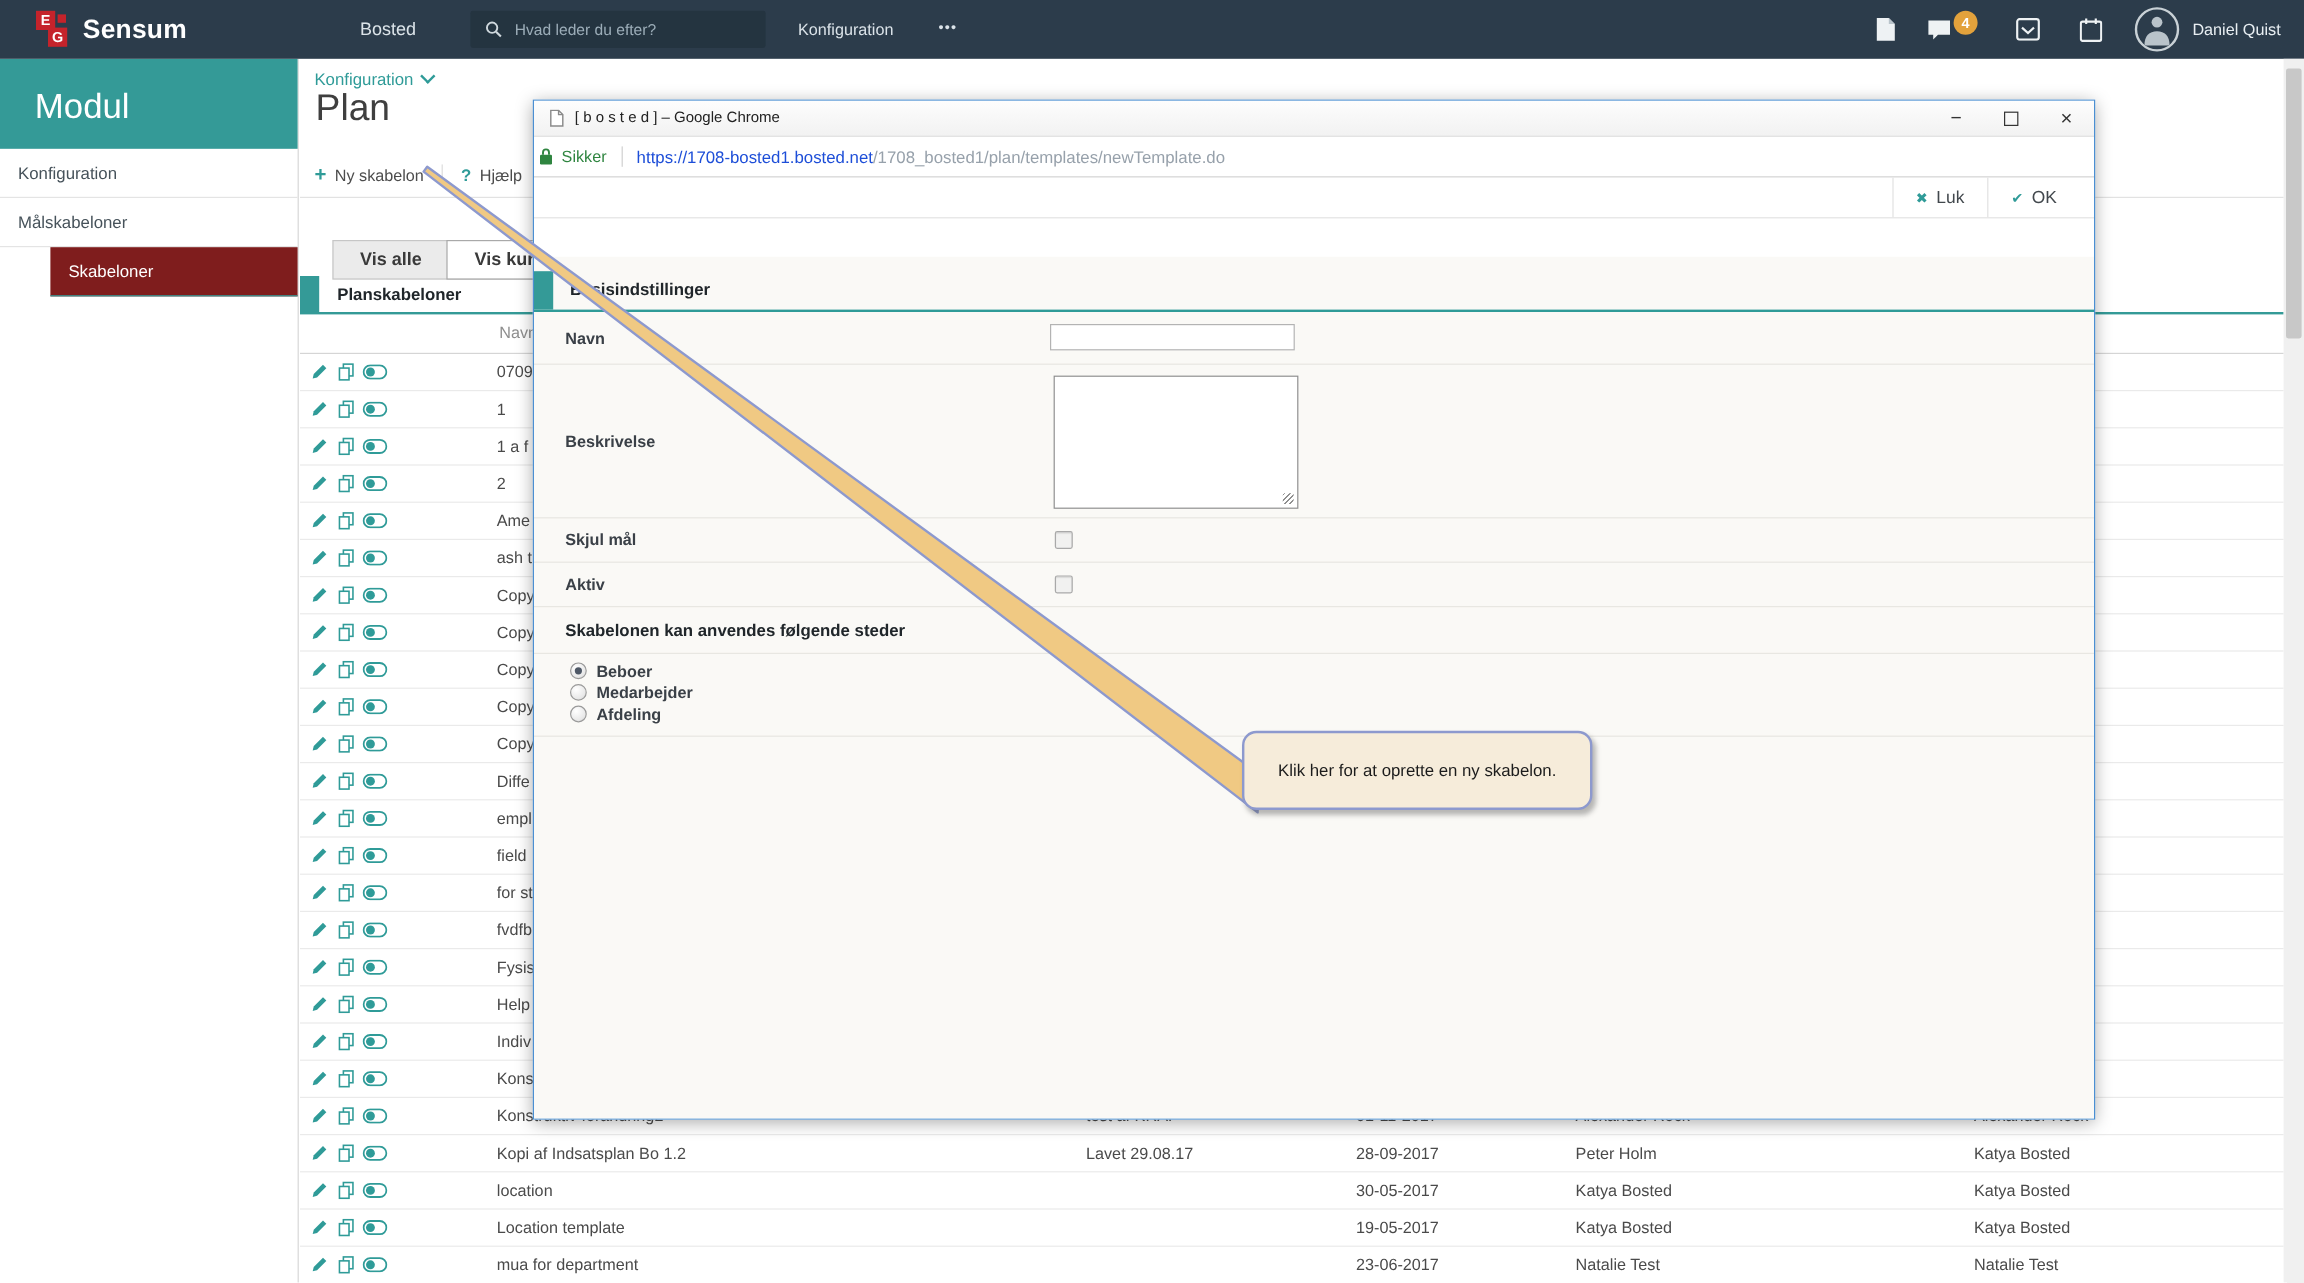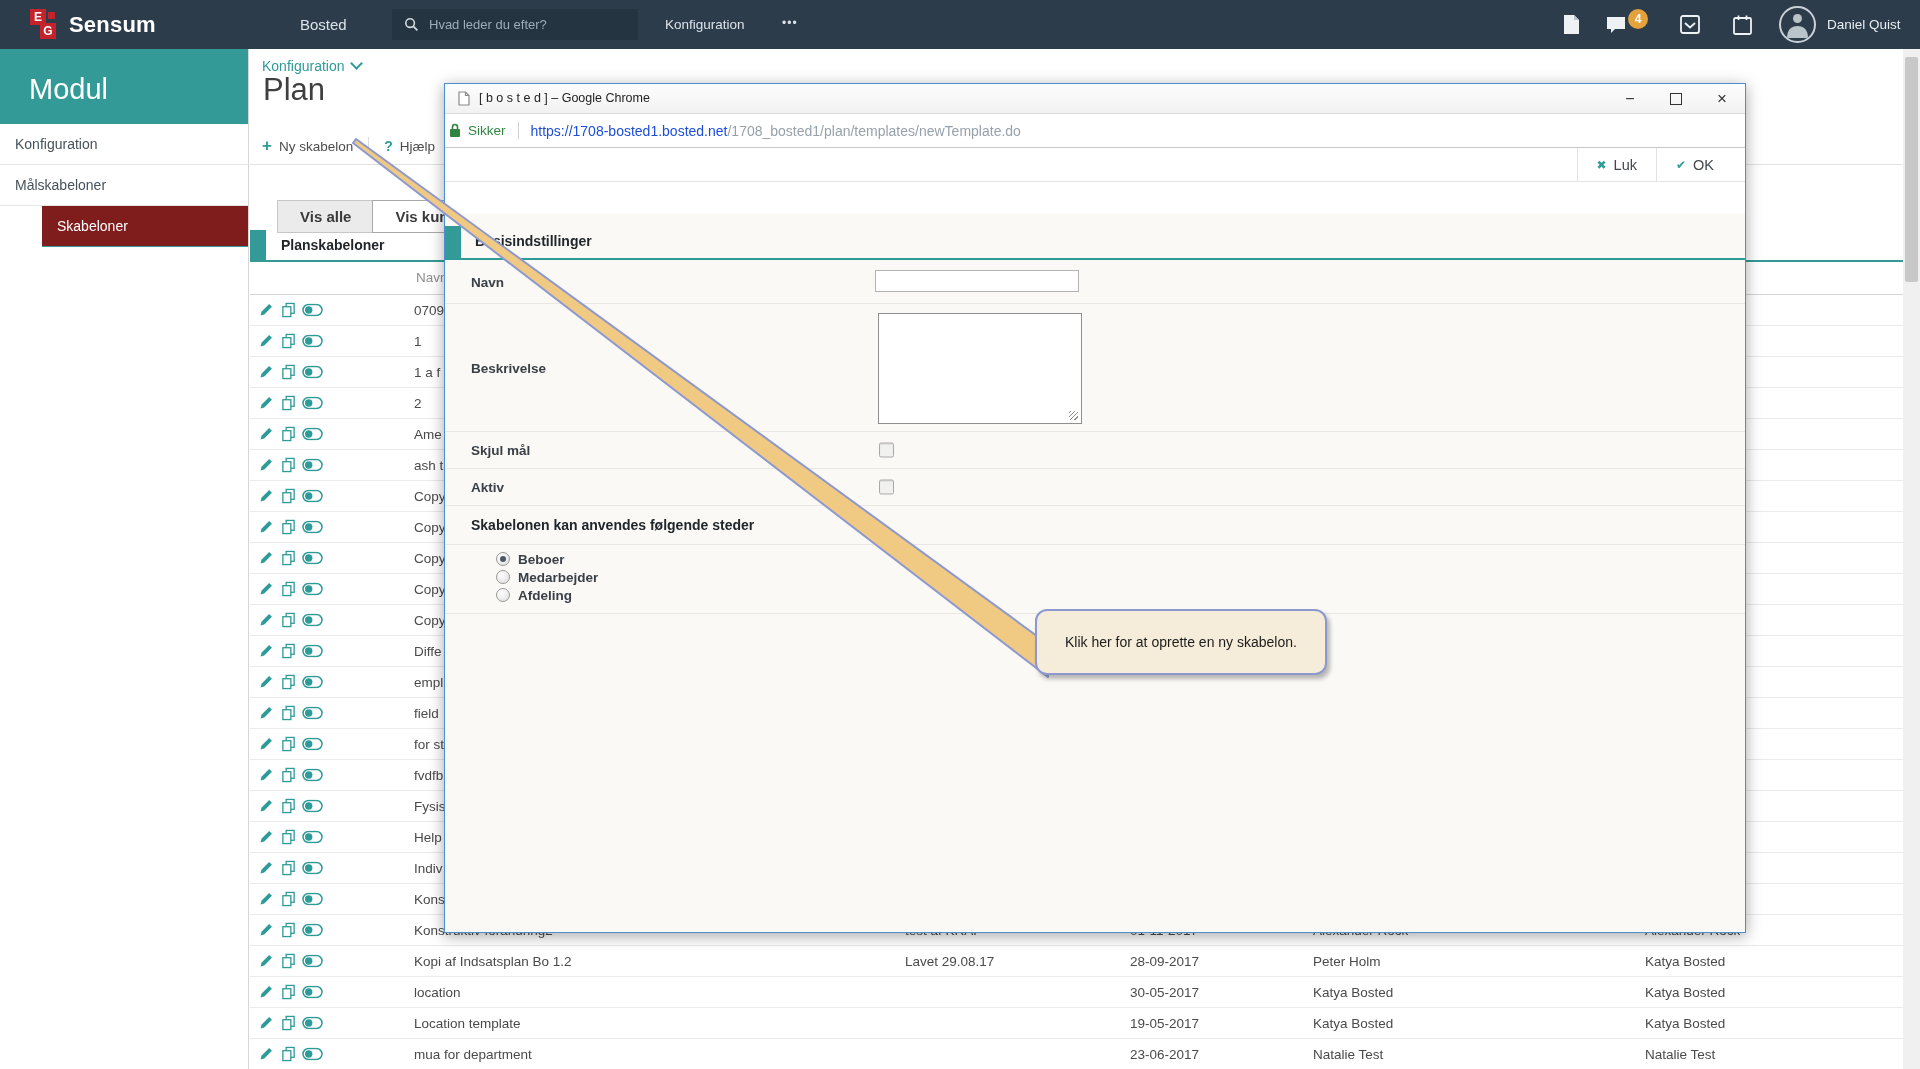--- a/index.html
+++ b/index.html
@@ -101,21 +101,21 @@
   .r-desc{height:127px;}
   .fdesc{position:absolute;left:433px;top:9px;width:196px;height:103px;border:1px solid #8f8f8f;background:#fff;resize:none;
          font-family:inherit;font-size:13px;outline:none;padding:3px;}
   .fhandle{position:absolute;left:624px;top:107px;width:9px;height:9px;
            background:repeating-linear-gradient(-45deg,transparent 0 2px,#8f8f8f 2px 3px);}
   .r-check{height:36px;}
   .checkbox{position:absolute;left:434px;top:50%;transform:translateY(-50%);width:13px;height:13px;border:1px solid #a9a9a9;
             background:#f1f1f0;border-radius:2px;box-shadow:inset 0 1px 1px rgba(0,0,0,.12);cursor:pointer;}
   .r-sec2{height:38px;}
   .r-radios{padding:5px 0 9px 0;}
-  .radio-line{display:flex;align-items:center;gap:8px;padding:1.5px 0 1.5px 30px;cursor:pointer;margin-left:21px;}
+  .radio-line{display:flex;align-items:center;gap:8px;padding:1.5px 0 1.5px 30px;cursor:pointer;}
   .radio{width:12px;height:12px;border:1px solid #9a9a9a;border-radius:50%;position:relative;flex:none;
          background:radial-gradient(circle at 35% 30%,#fff 0%,#e9e9e9 65%,#d7d7d7 100%);}
   .radio.checked::after{content:"";position:absolute;left:3px;top:3px;width:6px;height:6px;background:#4e5866;border-radius:50%;}
   .rlabel{font-weight:bold;font-size:13.5px;color:#3a4047;}
 
   
   .beam{position:absolute;left:0;top:0;width:1920px;height:1069px;z-index:20;pointer-events:none;}
   .tooltip{position:absolute;left:1035px;top:609px;width:288px;height:62px;background:#f6ecda;border:2px solid #8d99ce;
            border-radius:12px;z-index:21;box-shadow:3px 4px 4px rgba(80,80,80,.4);display:flex;align-items:center;
            justify-content:center;font-size:14px;color:#1c1c1c;}

